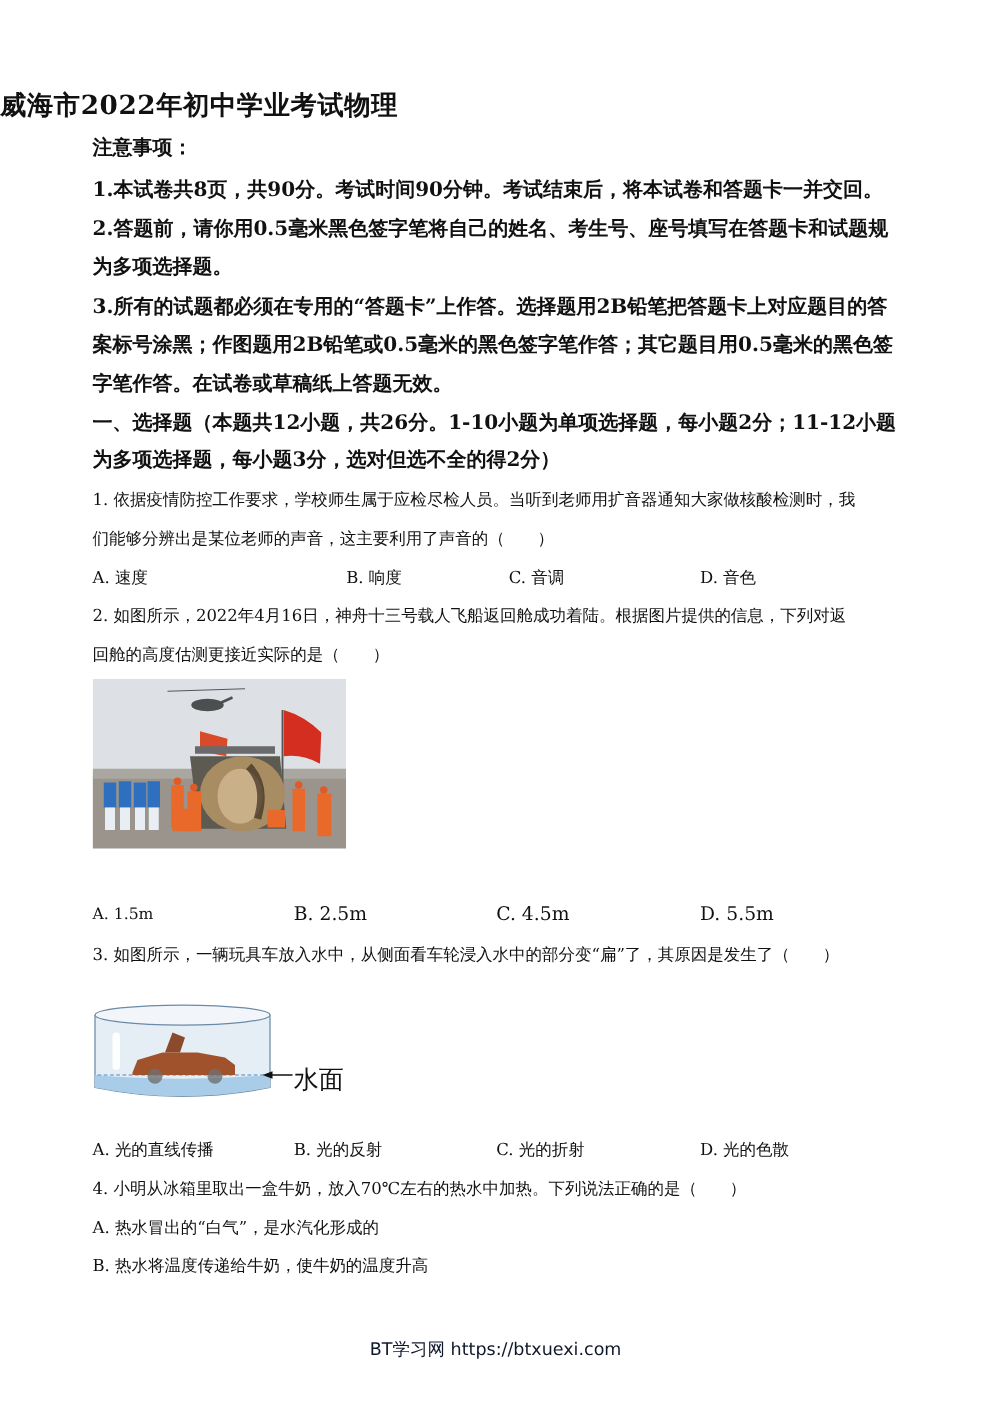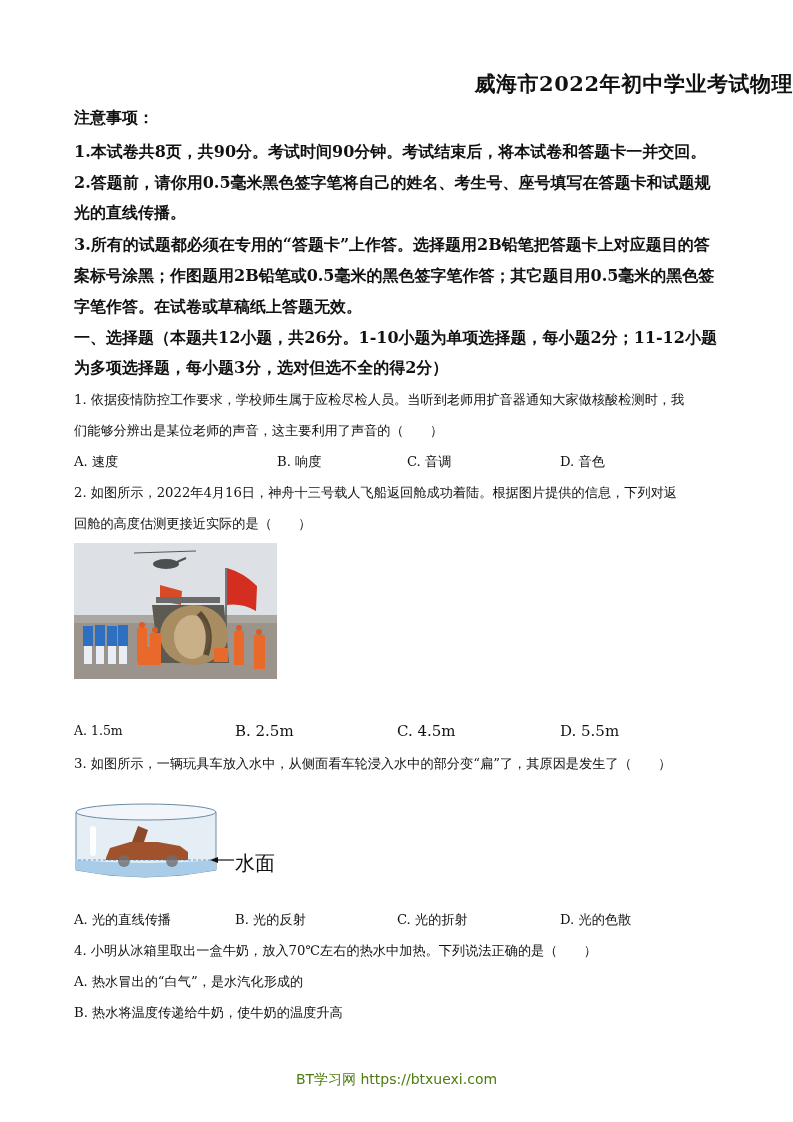--- a/index.html
+++ b/index.html
@@ -1,38 +1,38 @@
 <!DOCTYPE html>
 <html><head>
   <meta charset="utf-8">
   <style>
     html, body { margin: 0; padding: 0; background: #ffffff; }
     body { width: 793px; height: 1122px; position: relative; overflow: hidden;
            font-family: "DejaVu Serif", "Liberation Serif", serif; color: #111; }
     .abs { position: absolute; white-space: nowrap; }
-    .title { left: 0; width: 793px; top: 70px; text-align: right; font-size: 21px; font-weight: bold; letter-spacing: 0.5px; }
+    .title { left: 0; width: 793px; top: 70px; text-align: left; font-size: 21px; font-weight: bold; letter-spacing: 0.5px; }
     .bold { font-weight: bold; font-size: 16px; }
     .norm { font-size: 13.2px; }
     .opt { font-size: 13.2px; }
     .optbig { font-size: 15px; text-align: center; }
     .photo { position: absolute; left: 74px; top: 543px; width: 203px; height: 136px; overflow: hidden; }
     .tank { position: absolute; left: 72px; top: 800px; width: 200px; height: 82px; }
-    .footer { left: 0; width: 793px; top: 1071px; text-align: center; font-family: "DejaVu Sans", sans-serif; font-size: 14px; color: #4d7c0f; }
+    .footer { left: 0; width: 793px; top: 1071px; text-align: center; font-family: "DejaVu Sans", sans-serif; font-size: 14px; color: #0f172a; }
   </style>
 </head>
 <body>
 
 <div>
 
   <div class="abs title">威海市2022年初中学业考试物理</div>
 
   <div class="abs bold" style="left:74px; top:108px;">注意事项：</div>
   <div class="abs bold" style="left:74px; top:142px;">1.本试卷共8页，共90分。考试时间90分钟。考试结束后，将本试卷和答题卡一并交回。</div>
   <div class="abs bold" style="left:74px; top:173px;">2.答题前，请你用0.5毫米黑色签字笔将自己的姓名、考生号、座号填写在答题卡和试题规</div>
-  <div class="abs bold" style="left:74px; top:203px;">光的直线传播。</div>
+  <div class="abs bold" style="left:74px; top:203px;">为多项选择题。</div>
   <div class="abs bold" style="left:74px; top:235px;">3.所有的试题都必须在专用的“答题卡”上作答。选择题用2B铅笔把答题卡上对应题目的答</div>
   <div class="abs bold" style="left:74px; top:266px;">案标号涂黑；作图题用2B铅笔或0.5毫米的黑色签字笔作答；其它题目用0.5毫米的黑色签</div>
   <div class="abs bold" style="left:74px; top:297px;">字笔作答。在试卷或草稿纸上答题无效。</div>
 
   <div class="abs bold" style="left:74px; top:328px;">一、选择题（本题共12小题，共26分。1-10小题为单项选择题，每小题2分；11-12小题</div>
   <div class="abs bold" style="left:74px; top:358px;">为多项选择题，每小题3分，选对但选不全的得2分）</div>
 
   <div class="abs norm" style="left:74px; top:391px;">1. 依据疫情防控工作要求，学校师生属于应检尽检人员。当听到老师用扩音器通知大家做核酸检测时，我</div>
   <div class="abs norm" style="left:74px; top:422px;">们能够分辨出是某位老师的声音，这主要利用了声音的（　　）</div>
   <div class="abs opt" style="left:74px; top:453px;">A. 速度</div>

